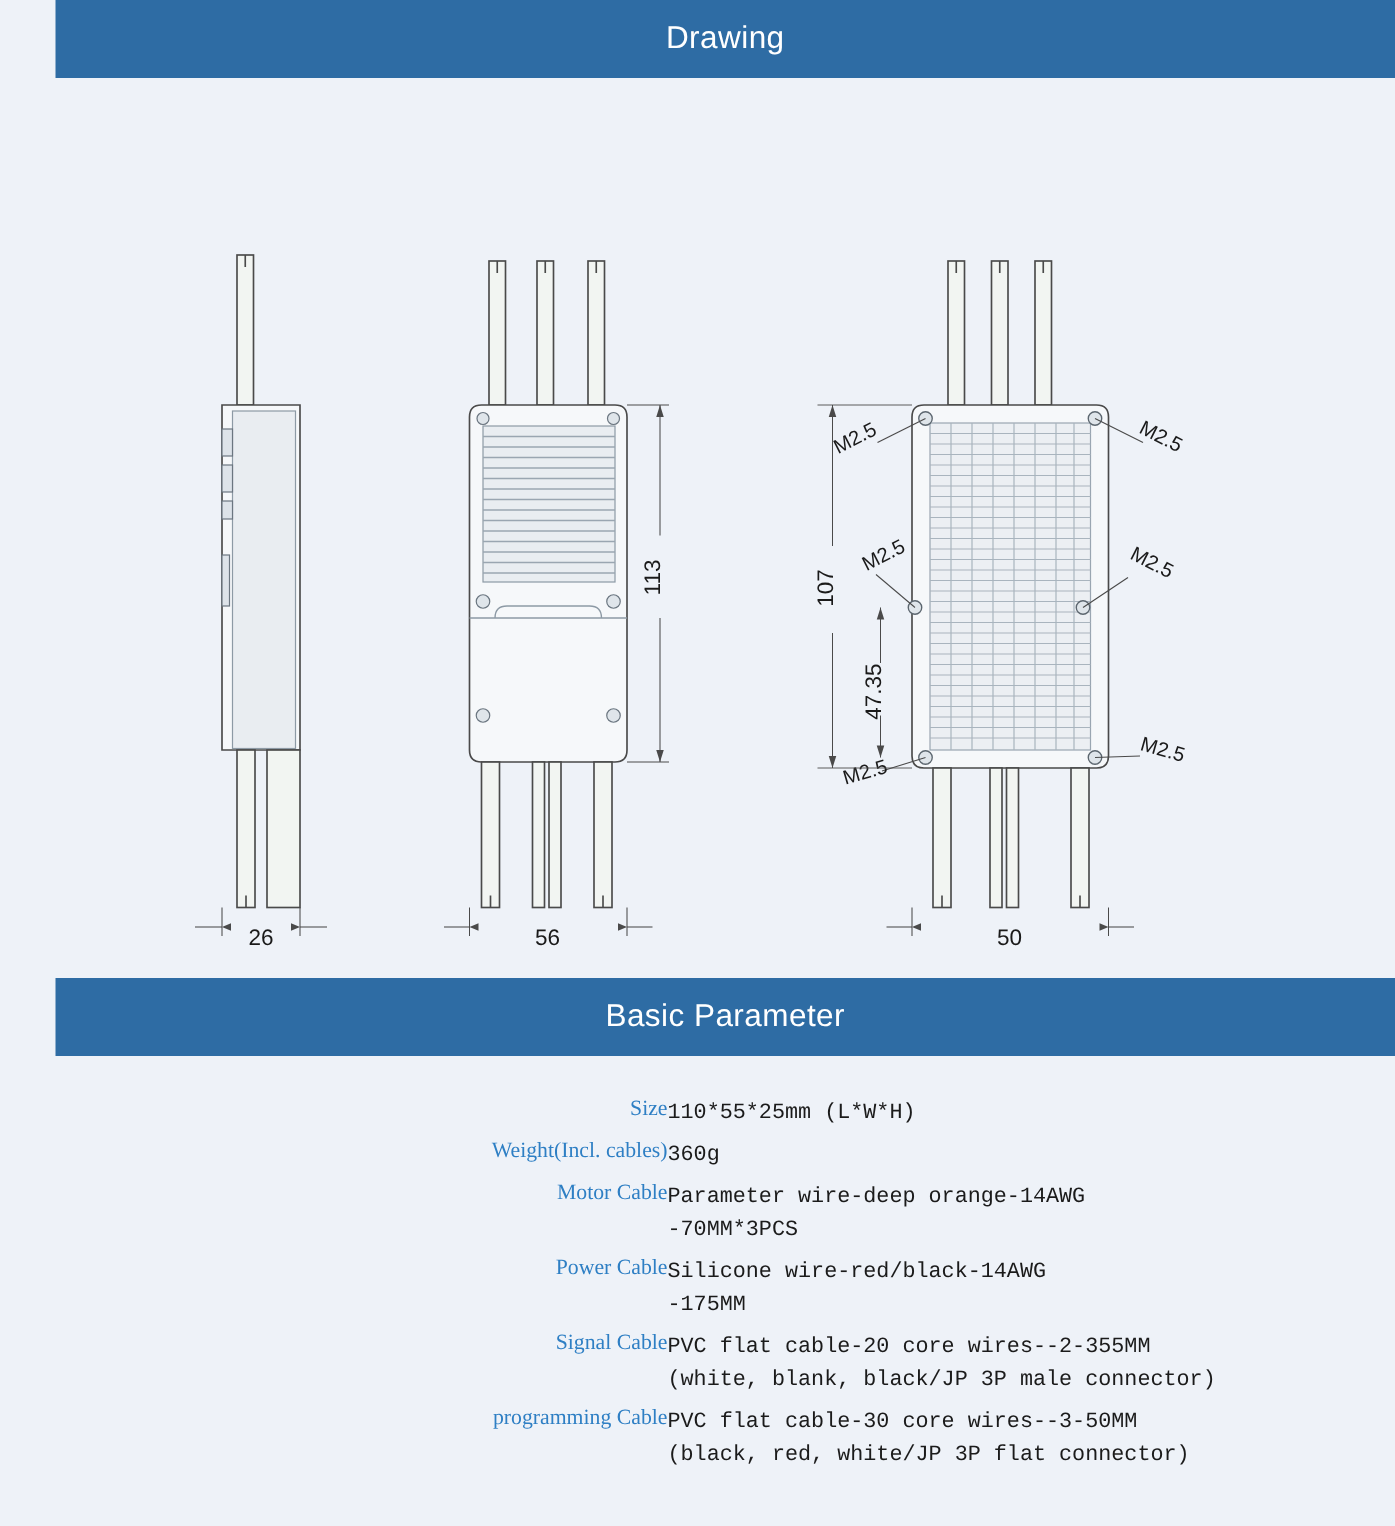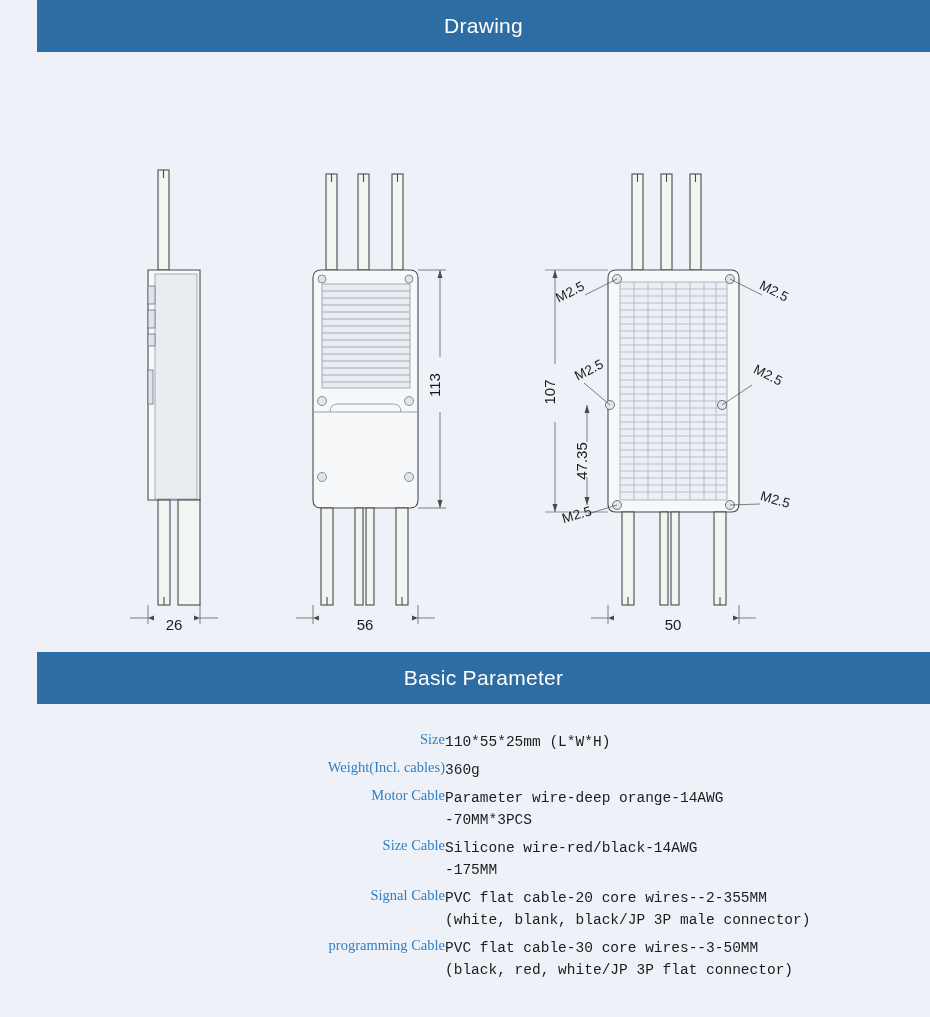--- a/index.html
+++ b/index.html
@@ -304,21 +304,21 @@
           </td>
         </tr>
         <tr>
           <td class="plabel">Motor Cable</td>
           <td class="pvalue">
             <span class="line">Parameter wire-deep orange-14AWG</span>
             <span class="line">-70MM*3PCS</span>
           </td>
         </tr>
         <tr>
-          <td class="plabel">Size Cable</td>
+          <td class="plabel">Power Cable</td>
           <td class="pvalue">
             <span class="line">Silicone wire-red/black-14AWG</span>
             <span class="line">-175MM</span>
           </td>
         </tr>
         <tr>
           <td class="plabel">Signal Cable</td>
           <td class="pvalue">
             <span class="line">PVC flat cable-20 core wires--2-355MM</span>
             <span class="line">(white, blank, black/JP 3P male connector)</span>

